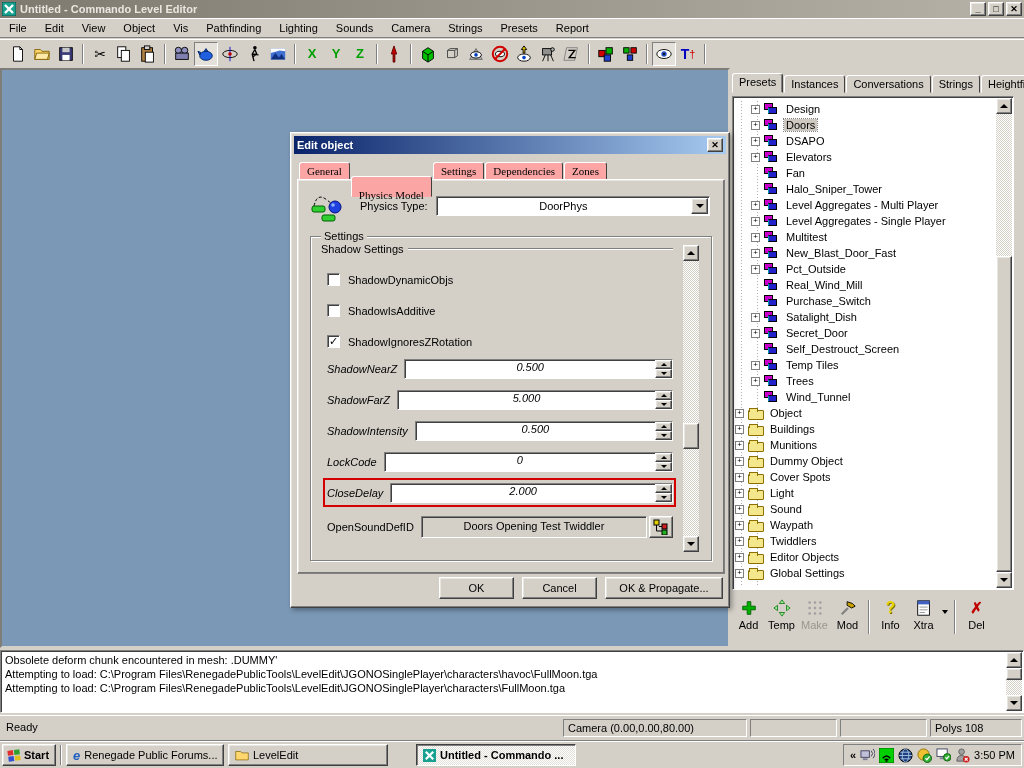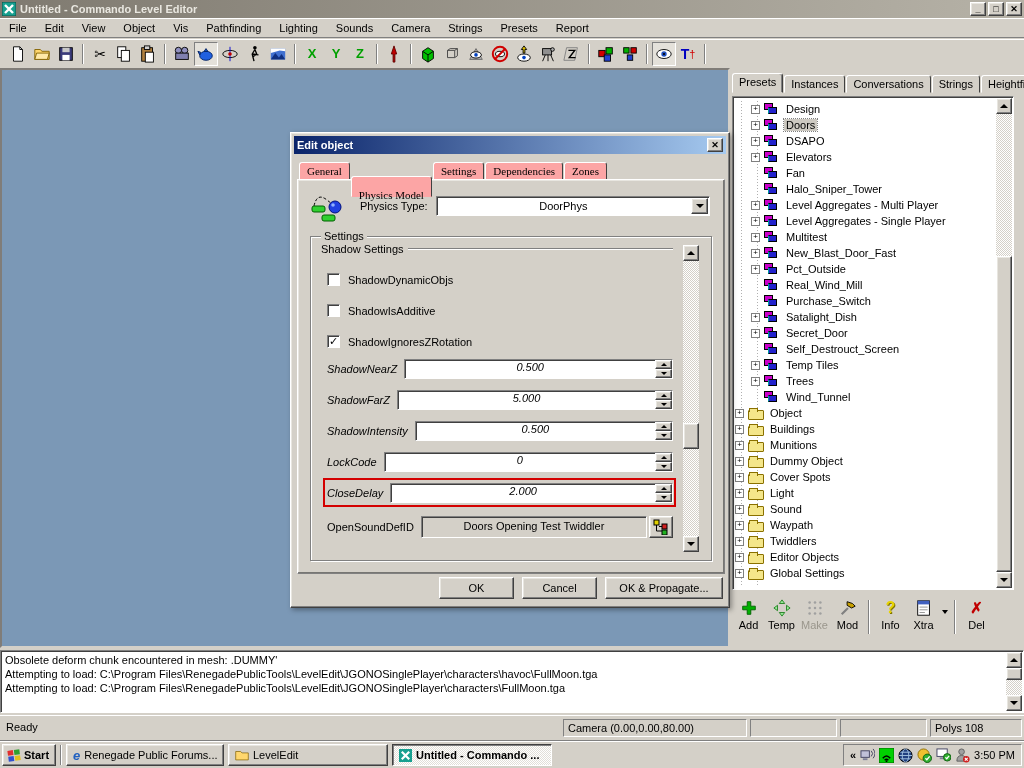--- a/index.html
+++ b/index.html
@@ -1,21 +1,21 @@
 <!DOCTYPE html>
 <html><head>
 <meta charset="utf-8">
 <style>
   * { margin:0; padding:0; box-sizing:border-box; }
   body { font-family:"Liberation Sans", sans-serif; font-size:11px; color:#000; }
   .screen { position:relative; width:1024px; height:768px; background:#d4d0c8; overflow:hidden; }
 
   
   .raised { border:1px solid; border-color:#fff #404040 #404040 #fff; box-shadow:inset -1px -1px 0 #808080, inset 1px 1px 0 #e8e6e0; background:#d4d0c8; }
-  .pressed { border:1px solid; border-color:#404040 #fff #fff #404040; box-shadow:inset 1px 1px 0 #808080; }
+  .pressed { border:1px solid; border-color:#404040 #fff #fff #404040; box-shadow:inset 1px 1px 0 #808080;margin-left:24px; }
 
   
   .titlebar { position:absolute; left:0; top:0; width:1024px; height:18px; background:linear-gradient(90deg,#7f7a70,#b6b2a7); display:flex; align-items:center; padding:0 2px; }
   .titlebar .app-ico { width:14px; height:14px; margin-right:4px; }
   .titlebar .ttext { color:#e9e7e0; font-weight:bold; flex:1; }
   .winbtn { width:16px; height:14px; margin-left:2px; display:flex; align-items:center; justify-content:center; font-size:9px; font-weight:bold; line-height:1; }
 
   
   .menubar { position:absolute; left:0; top:18px; width:1024px; height:20px; background:#d4d0c8; border-bottom:1px solid #808080; display:flex; align-items:center; box-shadow:inset 0 1px 0 #fff; }
   .menu-item { padding:3px 9px; }

